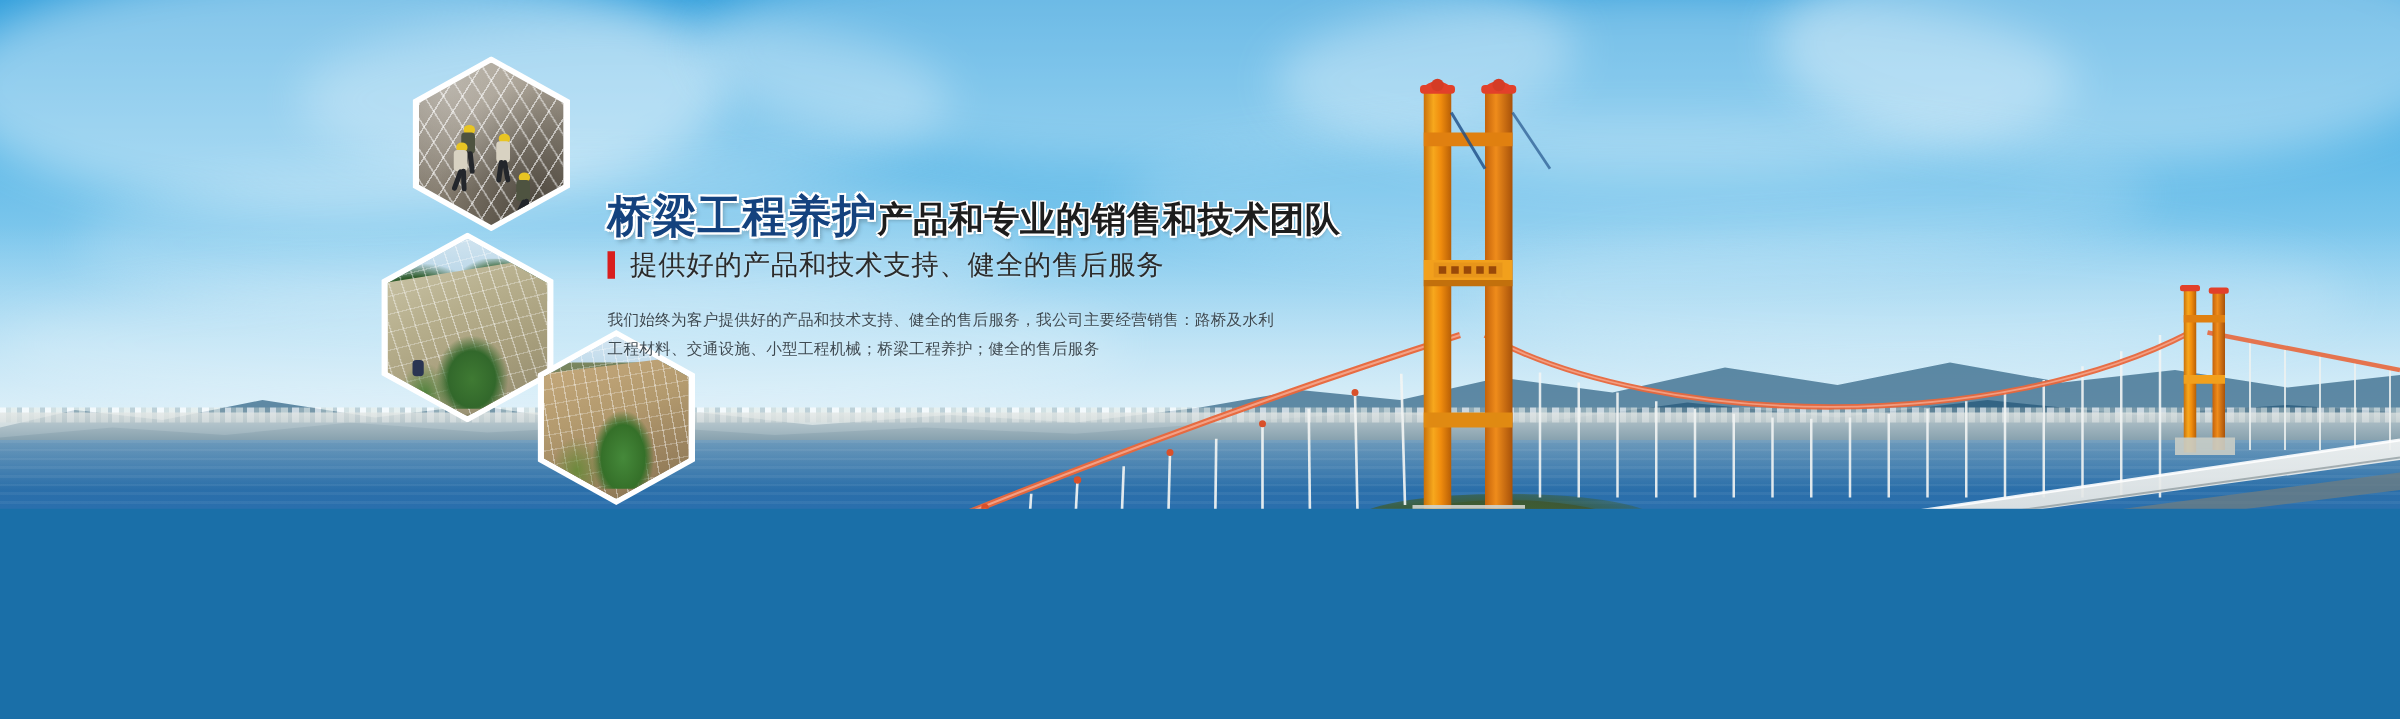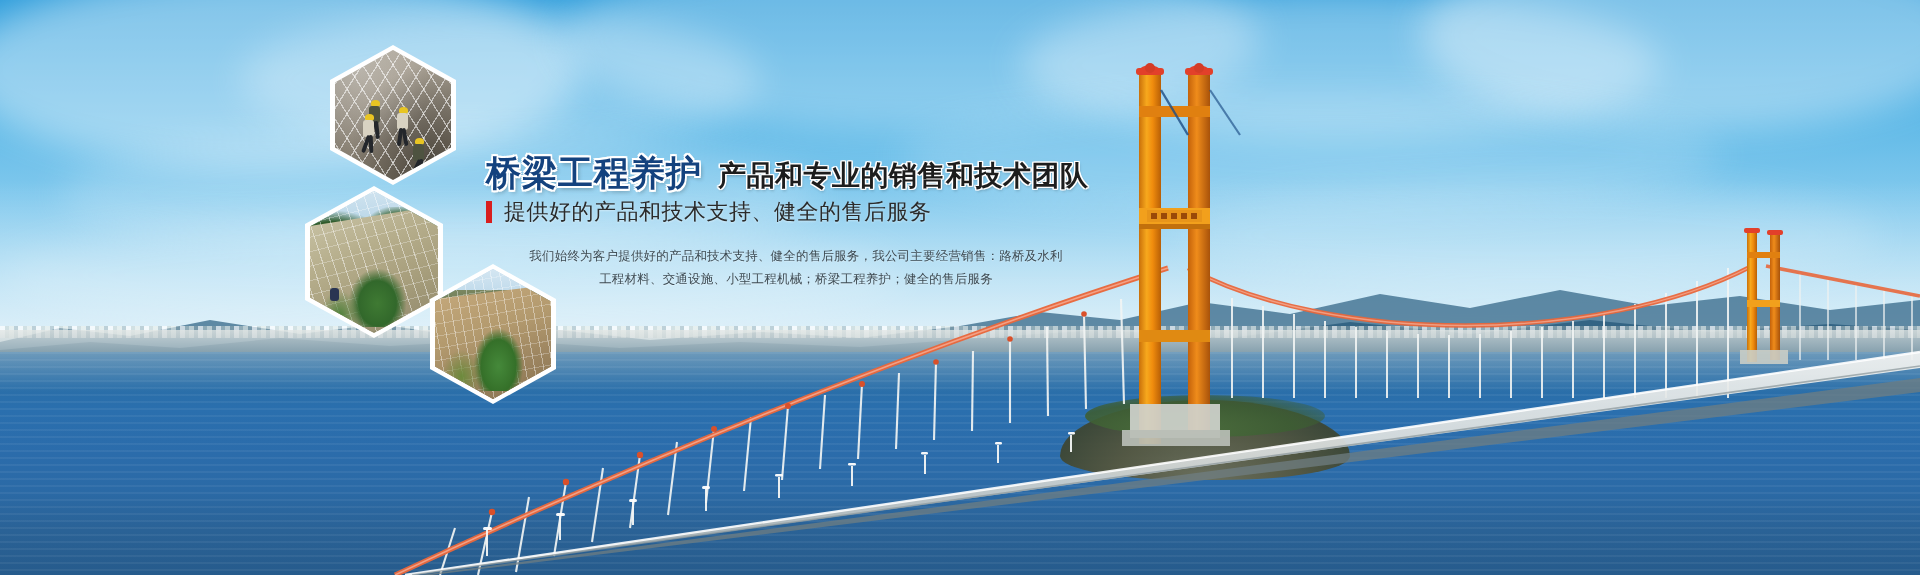--- a/index.html
+++ b/index.html
@@ -1,19 +1,19 @@
 <!DOCTYPE html>
 <html><head>
 <meta charset="utf-8">
 <style>
   * { margin:0; padding:0; box-sizing:border-box; }
   html,body { width:1920px; height:575px; overflow:hidden; }
   body { font-family:"Liberation Sans","DejaVu Sans",sans-serif; background:#1a6fa8; }
 
-  #banner { position:relative; width:1920px; height:575px; overflow:hidden; }
+  #banner { position:relative; width:1920px; height:407px; overflow:hidden; }
 
   
   .sky {
     position:absolute; left:0; top:0; width:1920px; height:400px;
     background:linear-gradient(180deg,#2e9ddb 0%,#45abe2 14%,#63bbe8 32%,#86cbee 52%,#a5d8f1 70%,#bfe2f3 85%,#cfe8f2 100%);
   }
   .cloud { position:absolute; border-radius:50%; background:rgba(255,255,255,.55); filter:blur(18px); }
   .c1 { left:-40px;  top:-30px;  width:620px; height:200px; opacity:.75; }
   .c2 { left:240px;  top:10px;   width:520px; height:140px; opacity:.5; }
   .c3 { left:560px;  top:-50px;  width:700px; height:180px; opacity:.55; }
@@ -163,36 +163,36 @@
   .title-main {
     font-size:35px; font-weight:bold; color:#14427e; letter-spacing:1px;
     text-shadow:
       -1.6px -1.6px 0 #fff,  1.6px -1.6px 0 #fff,
       -1.6px  1.6px 0 #fff,  1.6px  1.6px 0 #fff,
       -1.6px 0 0 #fff, 1.6px 0 0 #fff, 0 -1.6px 0 #fff, 0 1.6px 0 #fff,
        2px 3px 4px rgba(0,0,0,.30);
   }
   .title-sub {
     font-size:28px; font-weight:bold; color:#1d1d1d; letter-spacing:.5px;
-    margin-left:16px; padding-bottom:2px;
+    padding-bottom:2px;
     text-shadow:
       -1.3px -1.3px 0 #fff, 1.3px -1.3px 0 #fff,
       -1.3px  1.3px 0 #fff, 1.3px  1.3px 0 #fff,
       -1.3px 0 0 #fff, 1.3px 0 0 #fff, 0 -1.3px 0 #fff, 0 1.3px 0 #fff,
        1px 2px 3px rgba(0,0,0,.25);
   }
 
   .sub-row { display:flex; align-items:center; }
   .red-bar { width:6px; height:22px; background:#d81e1e; margin-right:12px; flex:none; }
   .sub-text { font-size:22px; color:#2b2b2b; letter-spacing:.5px; white-space:nowrap;
               text-shadow:0 1px 2px rgba(255,255,255,.45); }
 
   .body-text { margin-top:18px; font-size:12.5px; line-height:1.85; color:#3d4a52;
                letter-spacing:.2px; text-shadow:0 1px 1px rgba(255,255,255,.35); }
-  .body-text div { white-space:nowrap;text-align:center; }
+  .body-text div { white-space:nowrap; }
 </style>
 </head>
 <body>
 
 <div id="banner">
 
   <div class="sky">
     <div class="cloud c1"></div>
     <div class="cloud c2"></div>
     <div class="cloud c3"></div>

